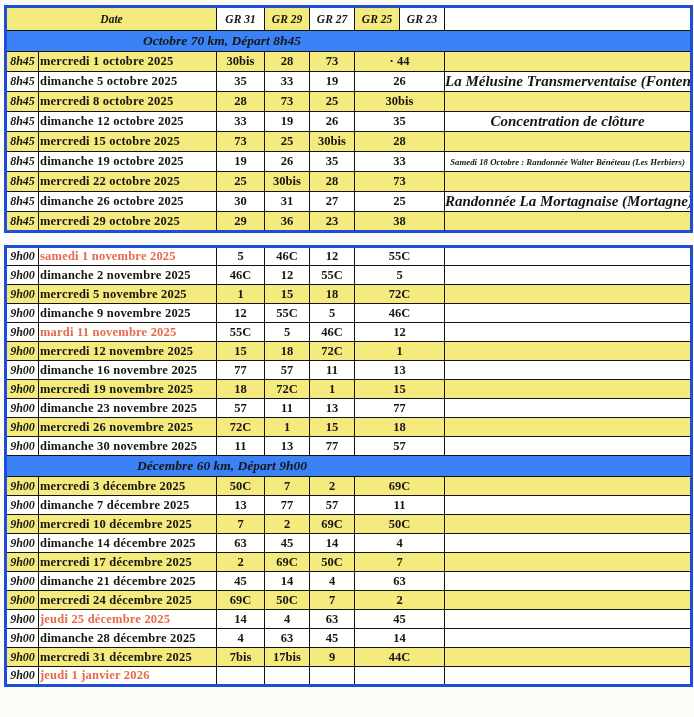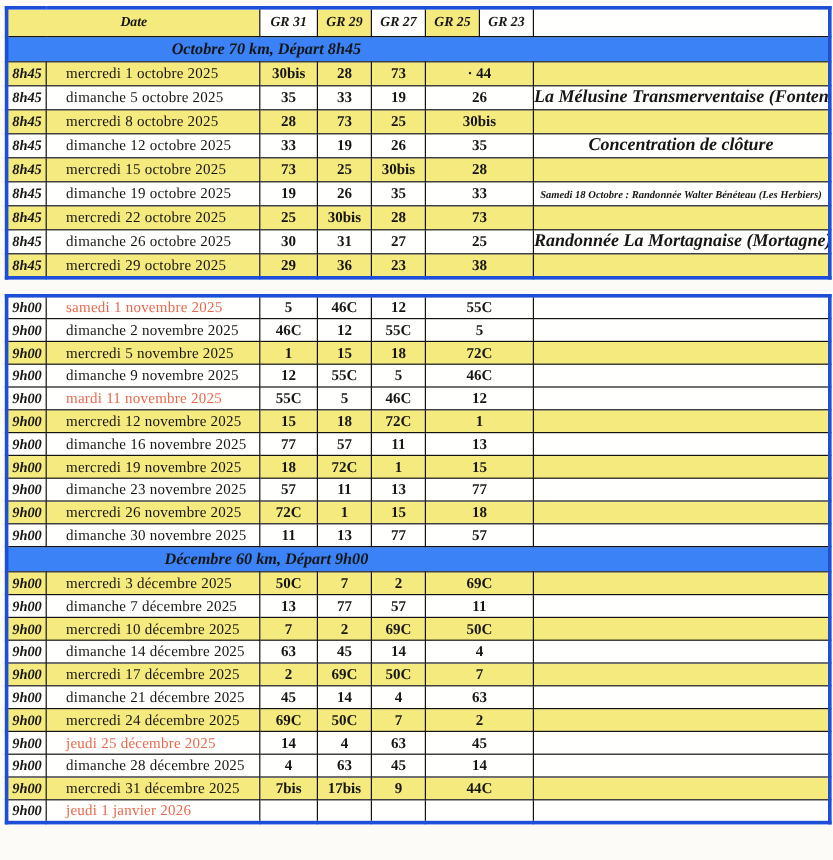--- a/index.html
+++ b/index.html
@@ -23,21 +23,21 @@
   tr.hdr{height:24px;}
   tr.title-row{height:21px;}
   tr.oct{height:20px;}
   tr.nd{height:19px;}
   .yellow{background:#f5ea7d;}
   .white{background:#fffffd;}
   td.time{
     font-weight:bold;font-style:italic;font-size:12px;text-align:center;
   }
   td.datec{
-    font-weight:normal;font-size:12.5px;text-align:left;padding-left:16px;
+    font-weight:bold;font-size:12.5px;text-align:left;padding-left:1px;
     letter-spacing:0.2px;
   }
   td.val{
     font-weight:bold;font-size:12.5px;text-align:center;
   }
   td.notec{
     font-weight:bold;font-style:italic;font-size:15px;text-align:center;
   }
   td.notec.small{font-size:8.8px;letter-spacing:0;}
   td.head-date,td.head-gr{

